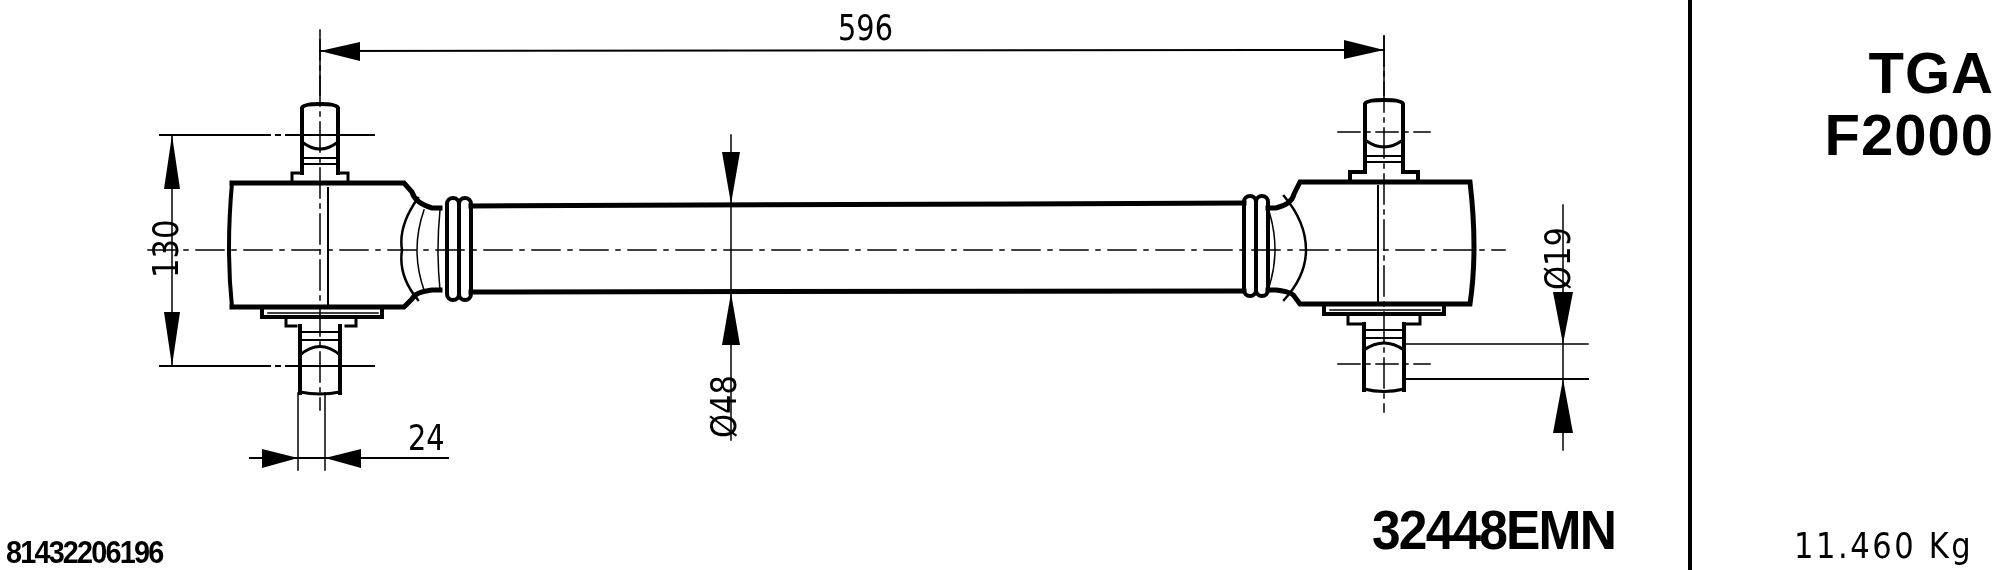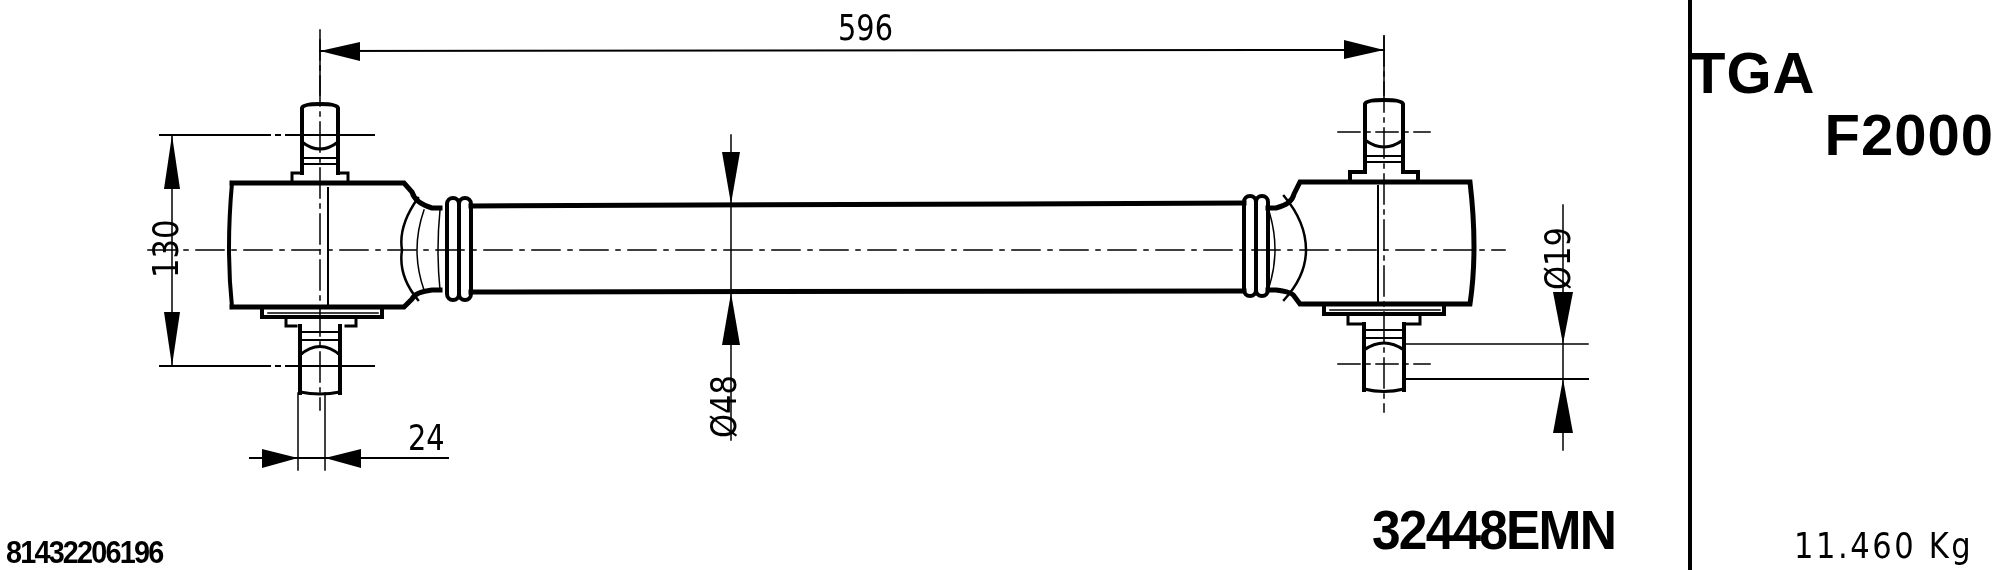--- a/index.html
+++ b/index.html
@@ -1,19 +1,19 @@
 <!DOCTYPE html>
 <html><head>
   <meta charset="utf-8">
   <style>
     html, body { margin: 0; padding: 0; background: #ffffff; }
     body { width: 1994px; height: 570px; position: relative; overflow: hidden; font-family: "Liberation Sans", sans-serif; color: #000; }
     #drawing { position: absolute; left: 0; top: 0; width: 1994px; height: 570px; }
     .txt { position: absolute; white-space: nowrap; line-height: 1; }
-    .model-line1 { left: 1690px; width: 304px; top: 44px; text-align: left; font-size: 58px; font-weight: bold; letter-spacing: 1px; }
+    .model-line1 { left: 1690px; width: 304px; top: 44px; text-align: right; font-size: 58px; font-weight: bold; letter-spacing: 1px; }
     .model-line2 { left: 1690px; width: 304px; top: 106px; text-align: right; font-size: 58px; font-weight: bold; letter-spacing: 1px; }
     .part-code { left: 1372px; top: 502px; font-size: 56px; font-weight: bold; letter-spacing: -2px; transform: scaleX(0.92); transform-origin: left top; }
     .ref-number { left: 6px; top: 536px; font-size: 32px; font-weight: bold; letter-spacing: -2px; transform: scaleX(0.9); transform-origin: left top; }
     .weight { left: 1794px; top: 528px; font-size: 36px; font-family: "DejaVu Sans", sans-serif; font-weight: normal; letter-spacing: 3px; transform: scaleX(0.85); transform-origin: left top; }
     .dim-label { position: absolute; font-family: "DejaVu Sans", sans-serif; font-size: 36px; line-height: 1; white-space: nowrap; transform-origin: left top; }
   </style>
 </head>
 <body>
 
 <svg id="drawing" viewBox="0 0 1994 570" xmlns="http://www.w3.org/2000/svg">

